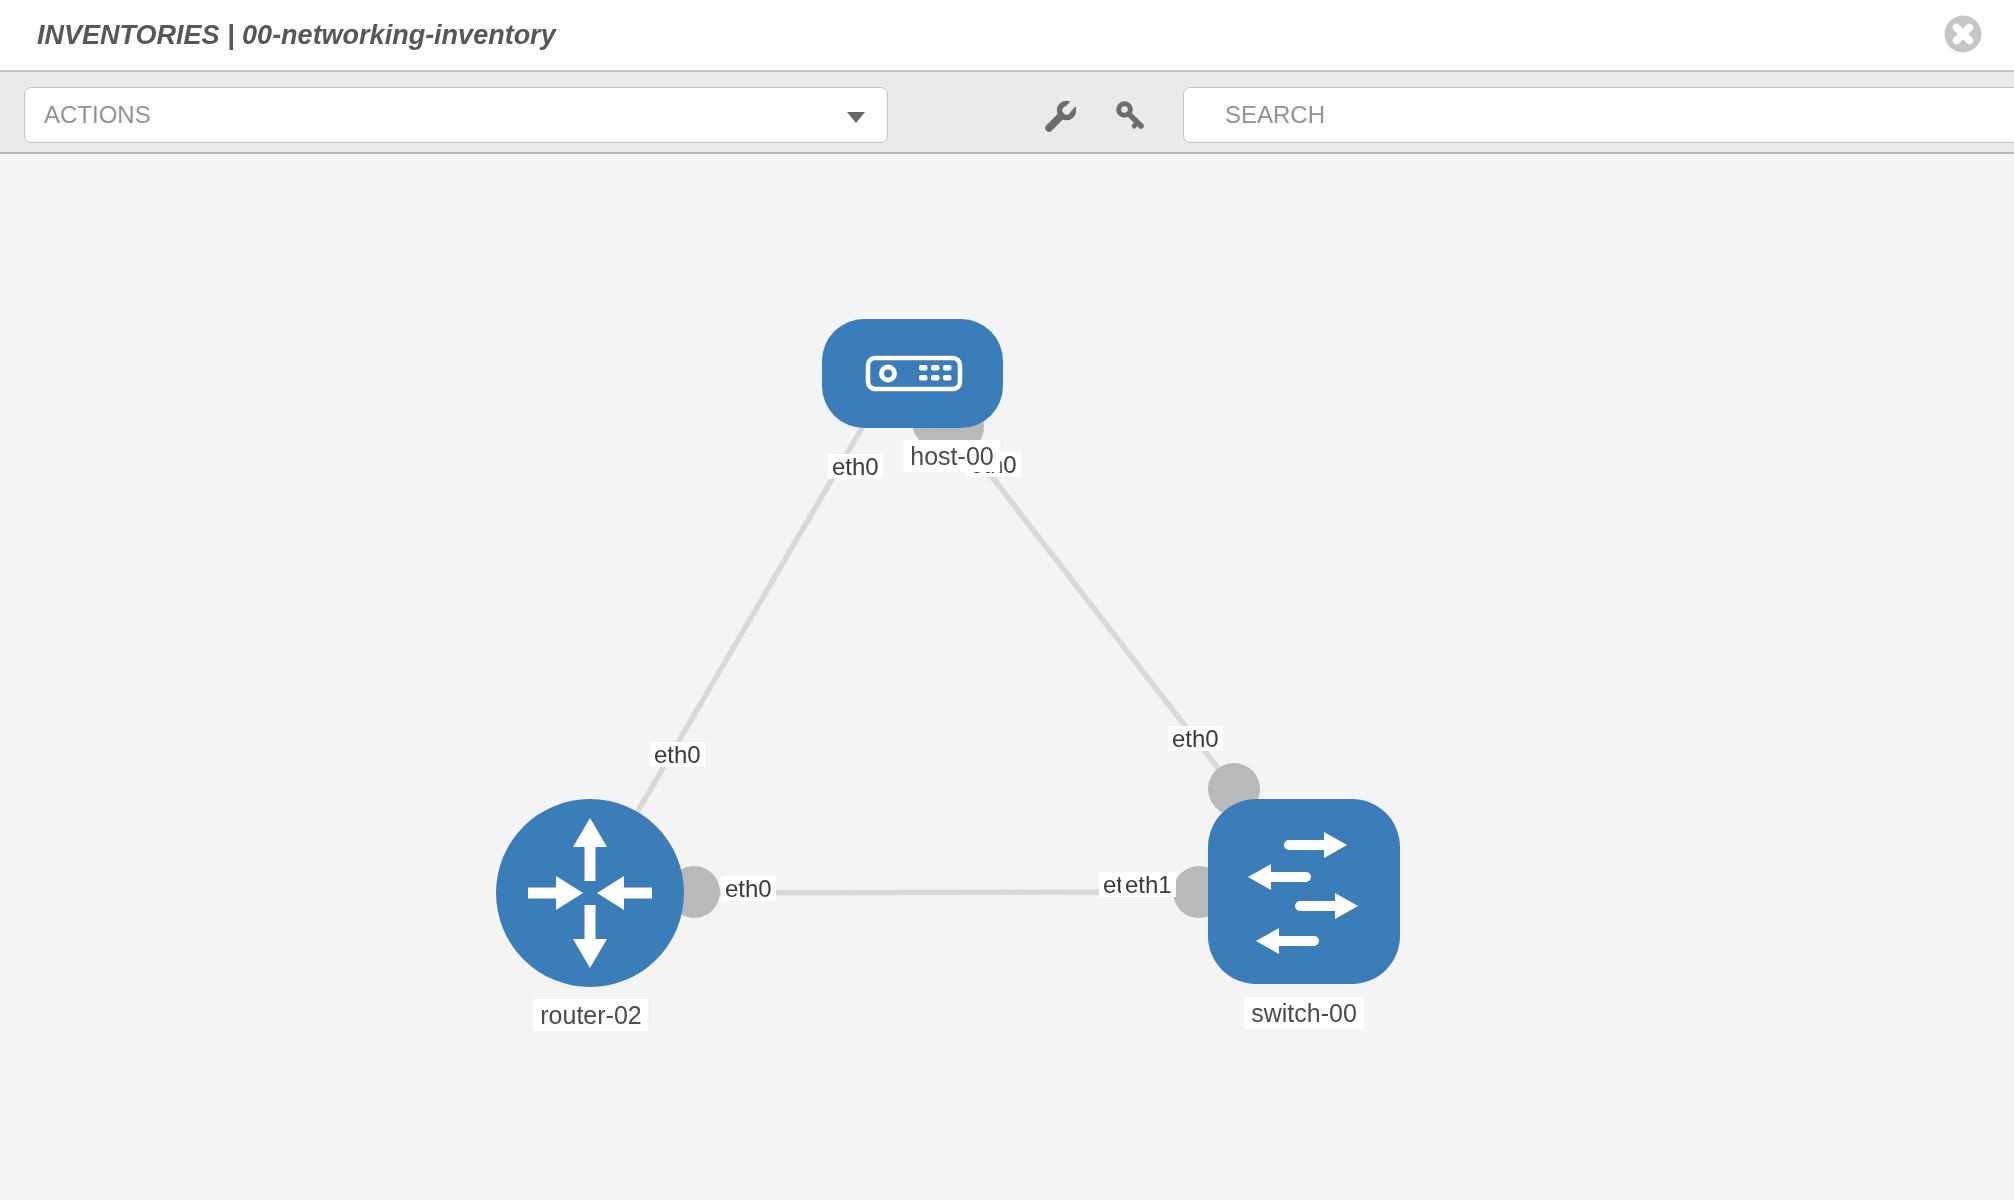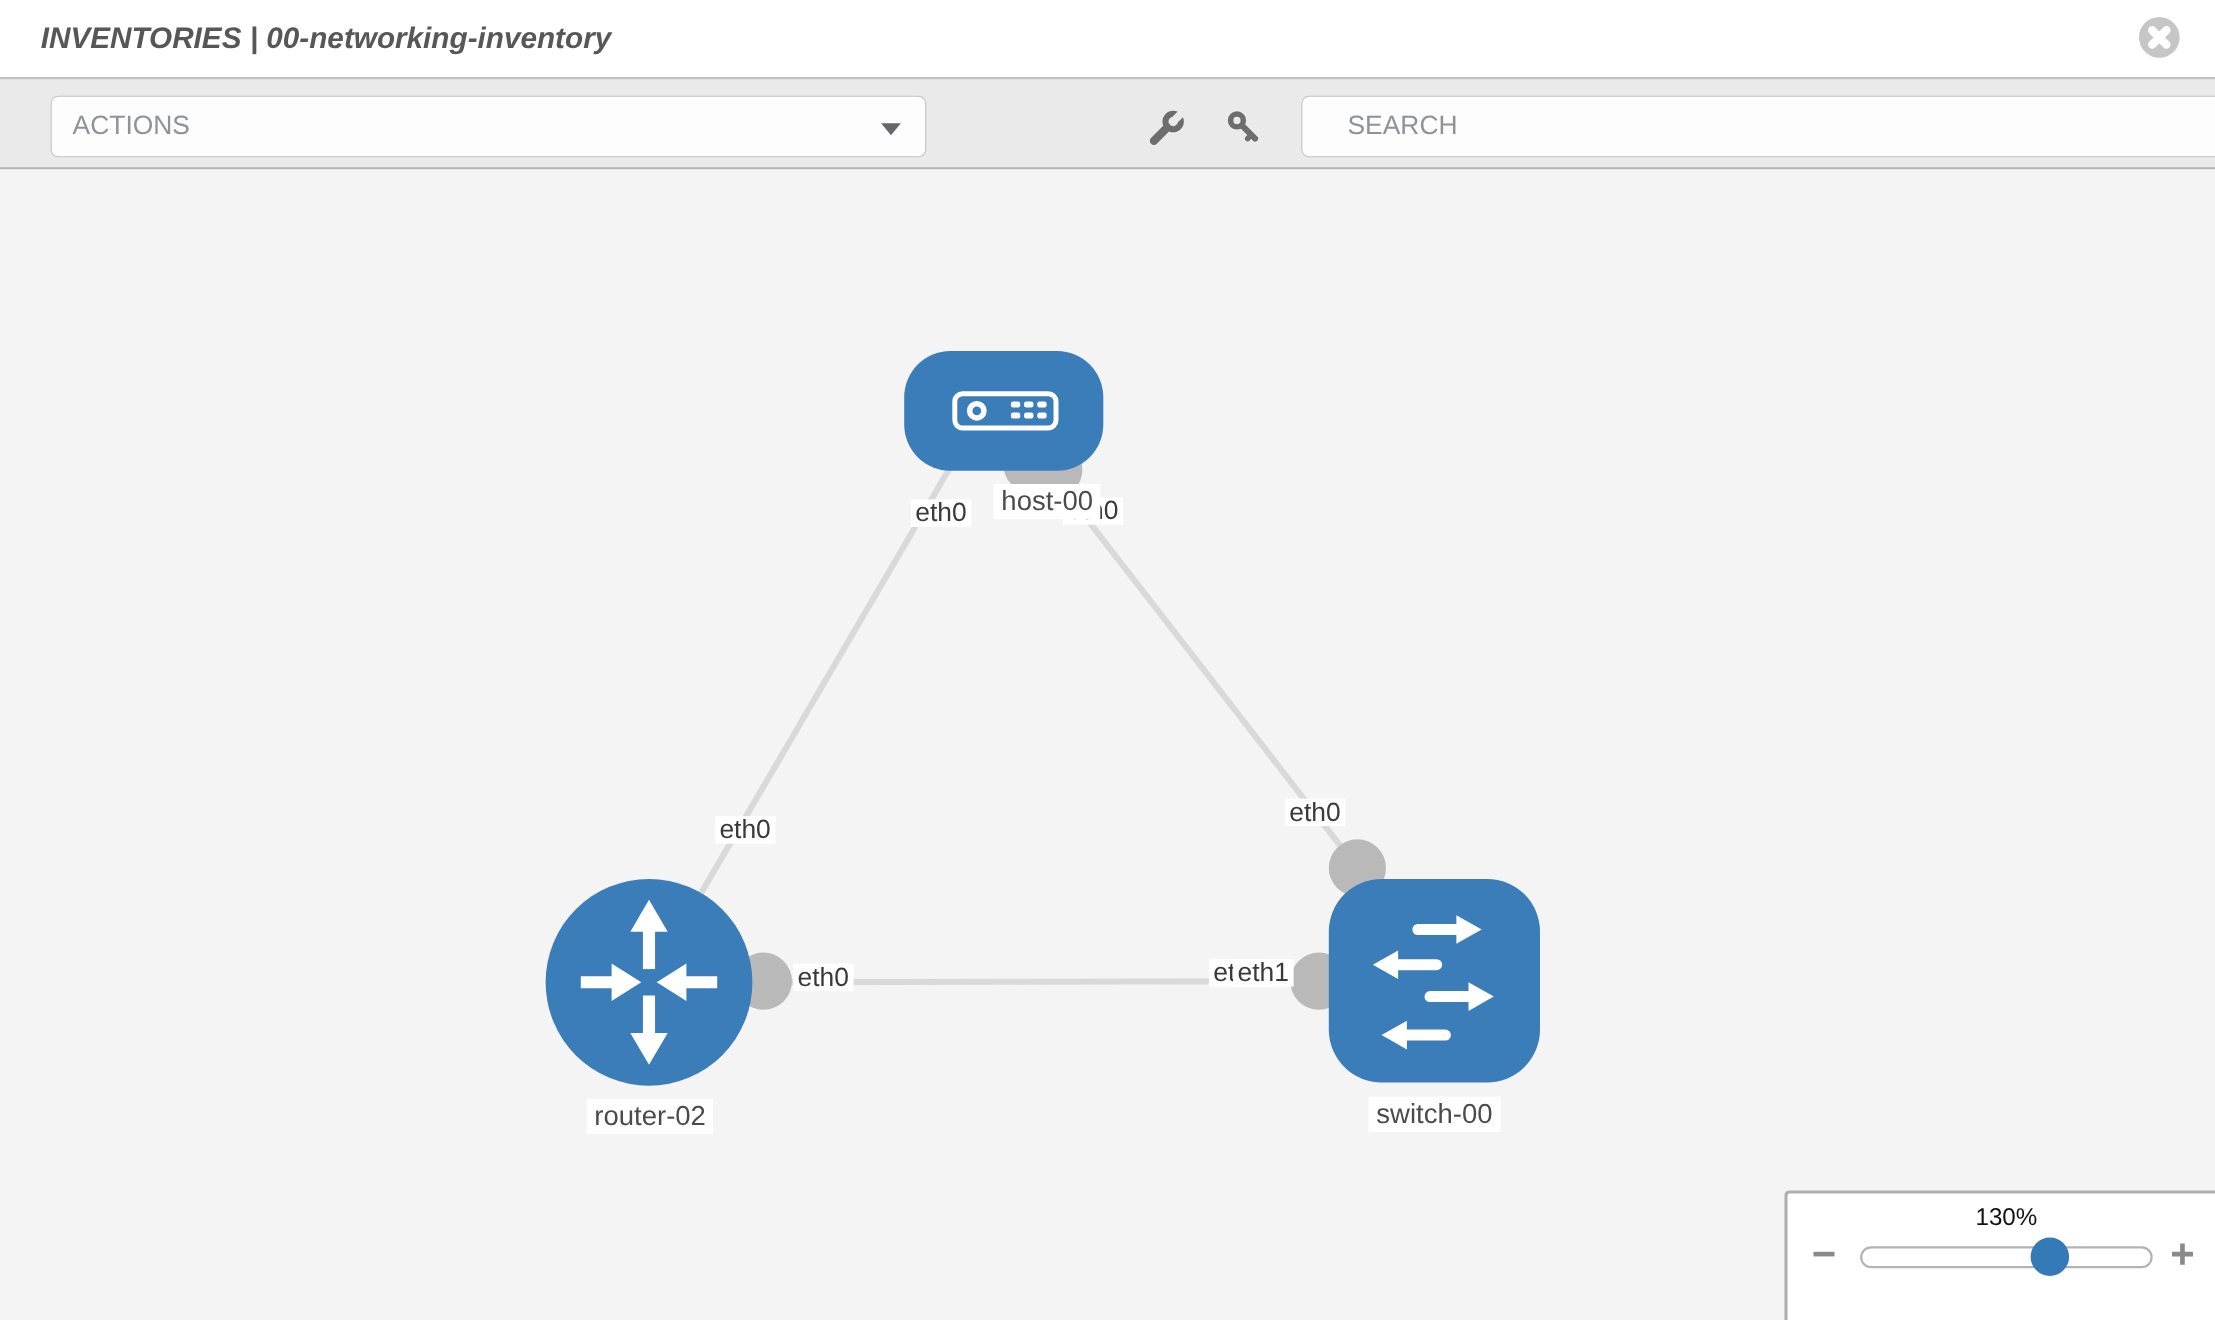--- a/index.html
+++ b/index.html
@@ -12,21 +12,21 @@
                 font-size:27px; font-weight:700; color:#575757; }
   .close-btn { position:absolute; left:1944px; top:15px; width:38px; height:38px;
                border:none; background:transparent; cursor:pointer; }
 
   
   .toolbar { position:absolute; left:0; top:70px; width:2014px; height:84px;
              background:#eaeaea; border-top:2px solid #c2c2c2; border-bottom:2px solid #b5b5b5; }
   .combo { position:absolute; top:15px; height:56px; background:#fdfdfd;
            border:1px solid #c3c3c3; border-radius:7px; font-size:24px; color:#8f9296;
            line-height:54px; padding-left:19px; cursor:pointer; }
-  .combo-actions { left:46px;  width:796px; }
+  .combo-actions { left:24px;  width:864px; }
   .combo-search  { left:1183px; width:937px;padding-left:41px; }
   .caret { position:absolute; top:24px; width:0; height:0;
            border-left:9px solid transparent; border-right:9px solid transparent;
            border-top:11px solid #63686d; }
   .combo-actions .caret { right:22px; }
   .combo-search  .caret { right:34px; }
   .tool-btn { position:absolute; top:27px; width:34px; height:34px; border:none;
               background:transparent; cursor:pointer; }
   .tool-btn.wrench { left:1044px; }
   .tool-btn.key    { left:1114px; }
@@ -160,21 +160,14 @@
   <span class="if-label" style="left:650px; top:588px;">eth0</span>
   <span class="if-label" style="left:721px; top:722px;">eth0</span>
   <span class="if-label" style="left:1168px; top:572px;">eth0</span>
   <span class="if-label" style="left:1099px; top:718px;">eth0</span>
   <span class="if-label" style="left:1121px; top:718px;">eth1</span>
 
   <span class="node-label" style="left:932px;  top:286px;margin-left:20px;">host-00</span>
   <span class="node-label" style="left:591px;  top:845px;">router-02</span>
   <span class="node-label" style="left:1304px; top:843px;">switch-00</span>
 
-  <div class="zoom-panel">
-    <div class="zoom-level">130%</div>
-    <button class="zoom-btn zoom-out">−</button>
-    <div class="zoom-track"></div>
-    <div class="zoom-handle"></div>
-    <button class="zoom-btn zoom-in">+</button>
-  </div>
 
 </div>
 
 </body></html>

